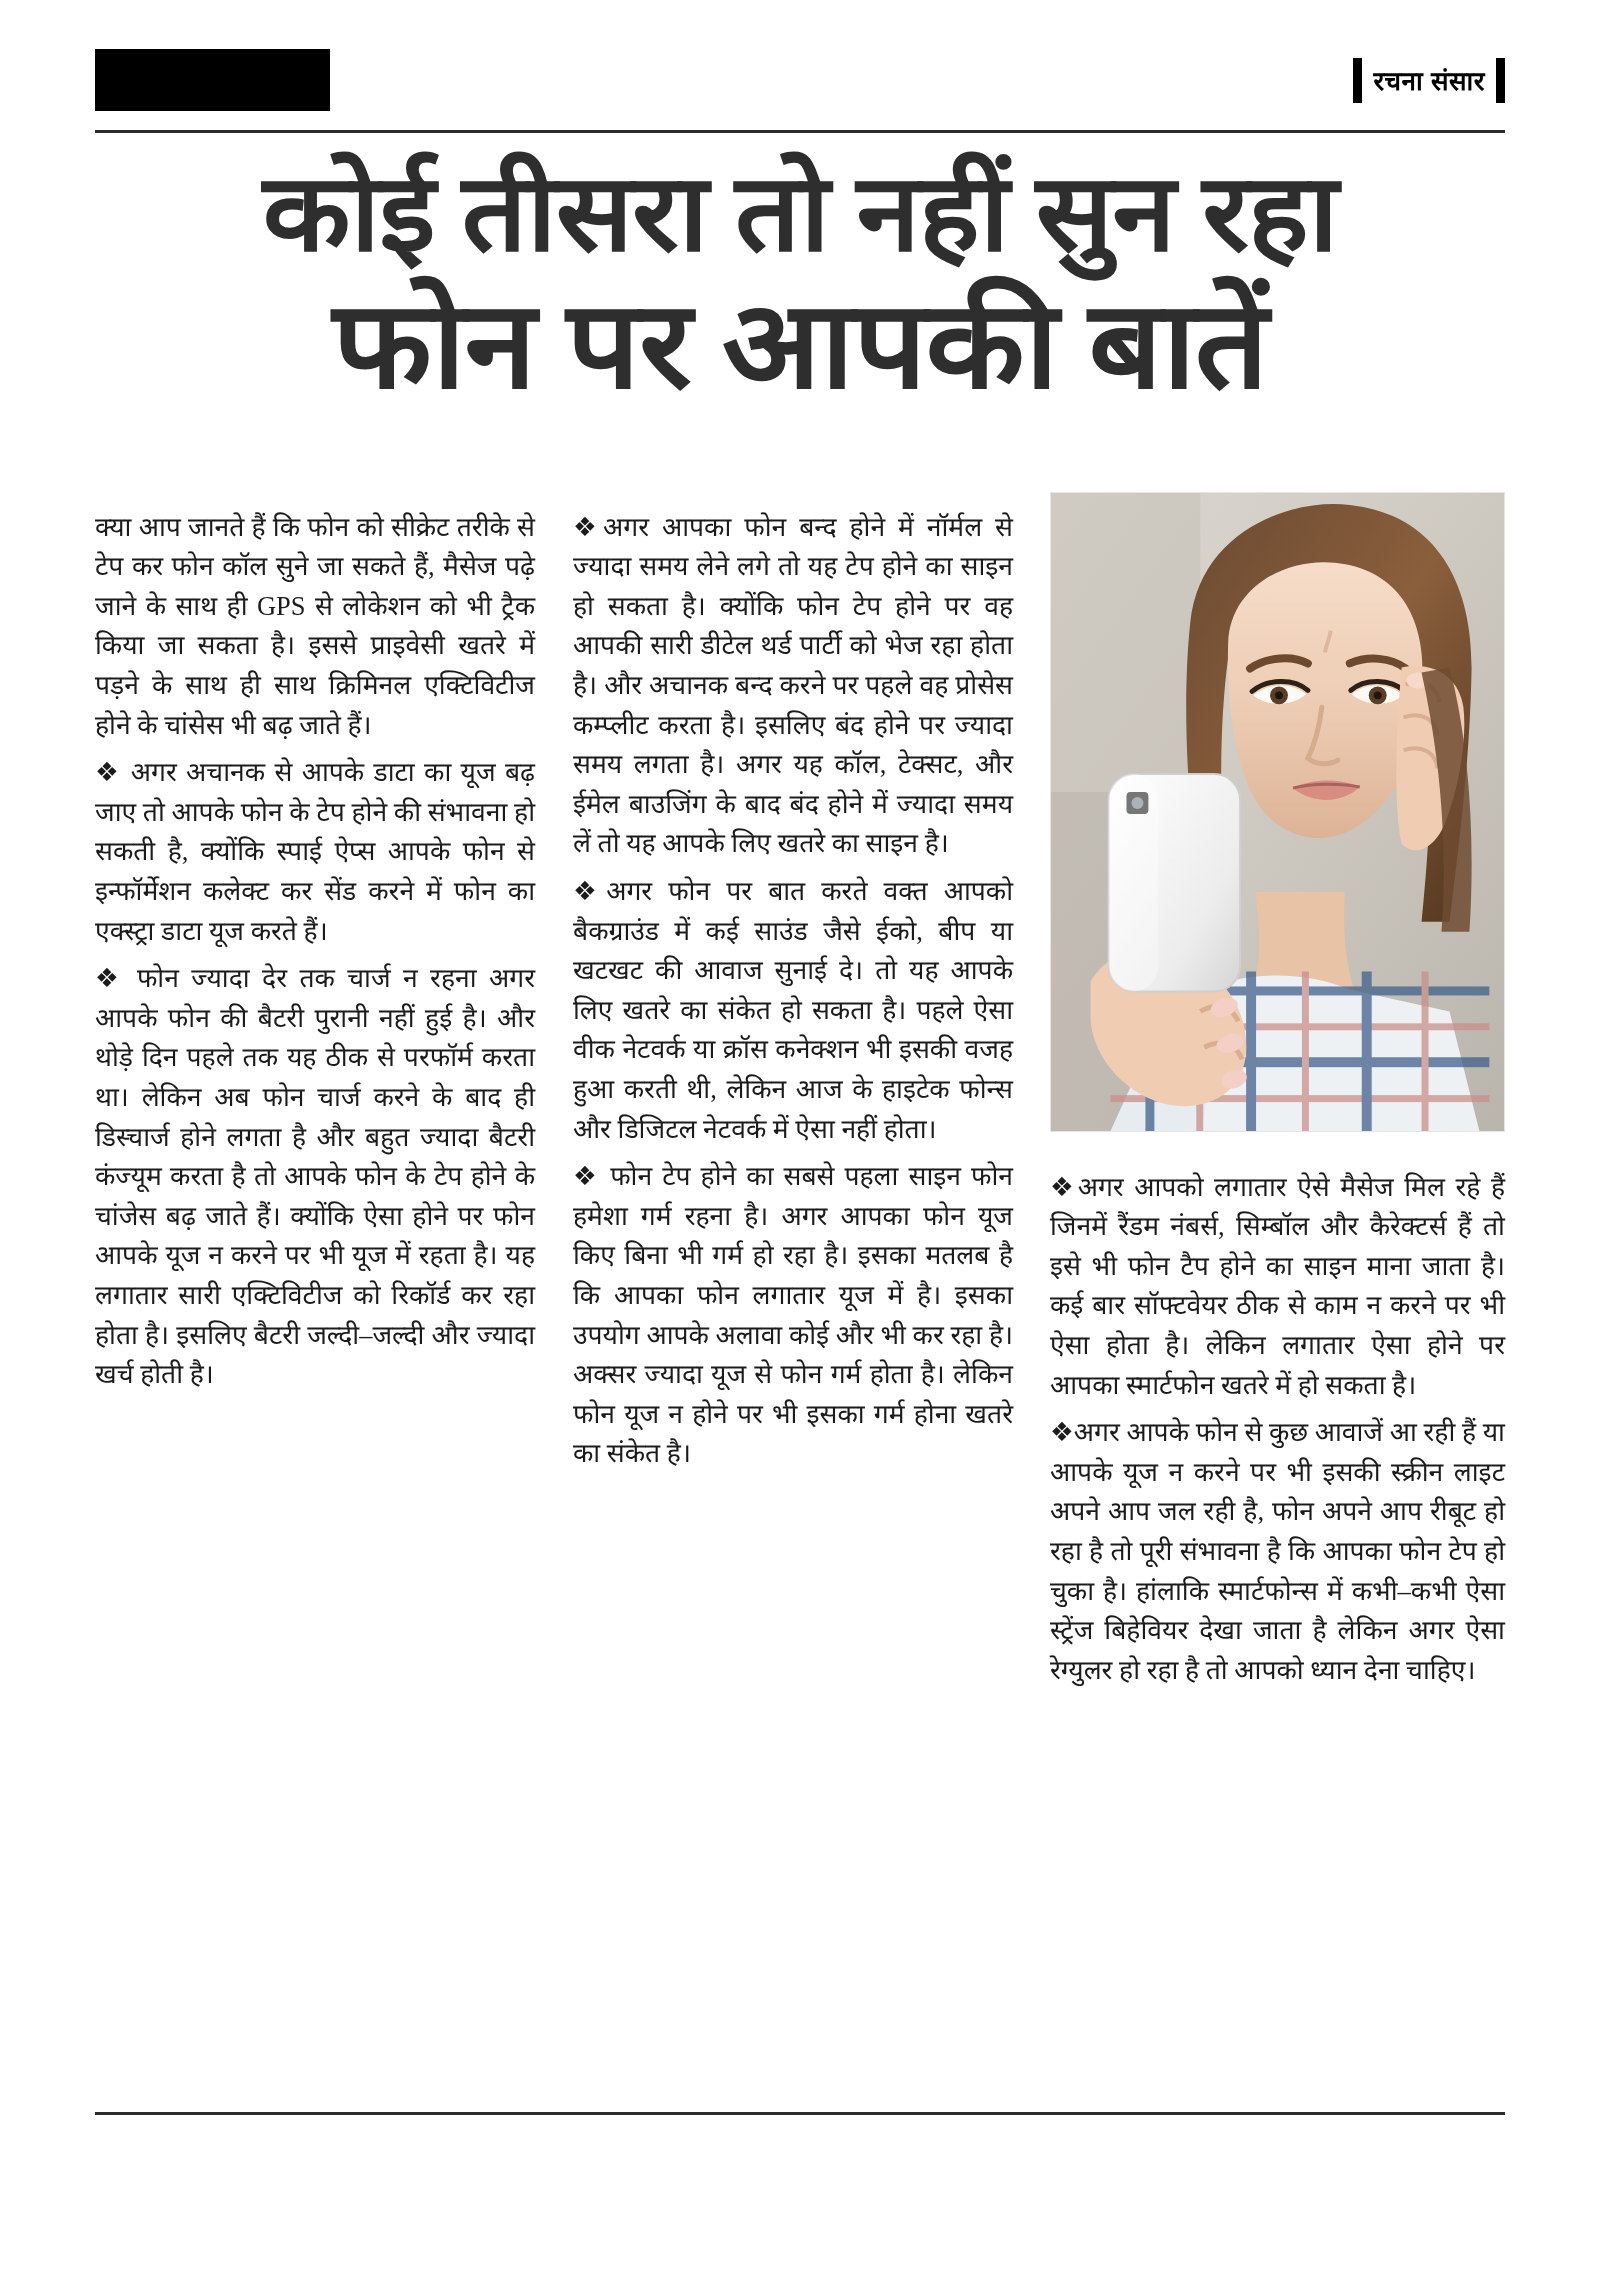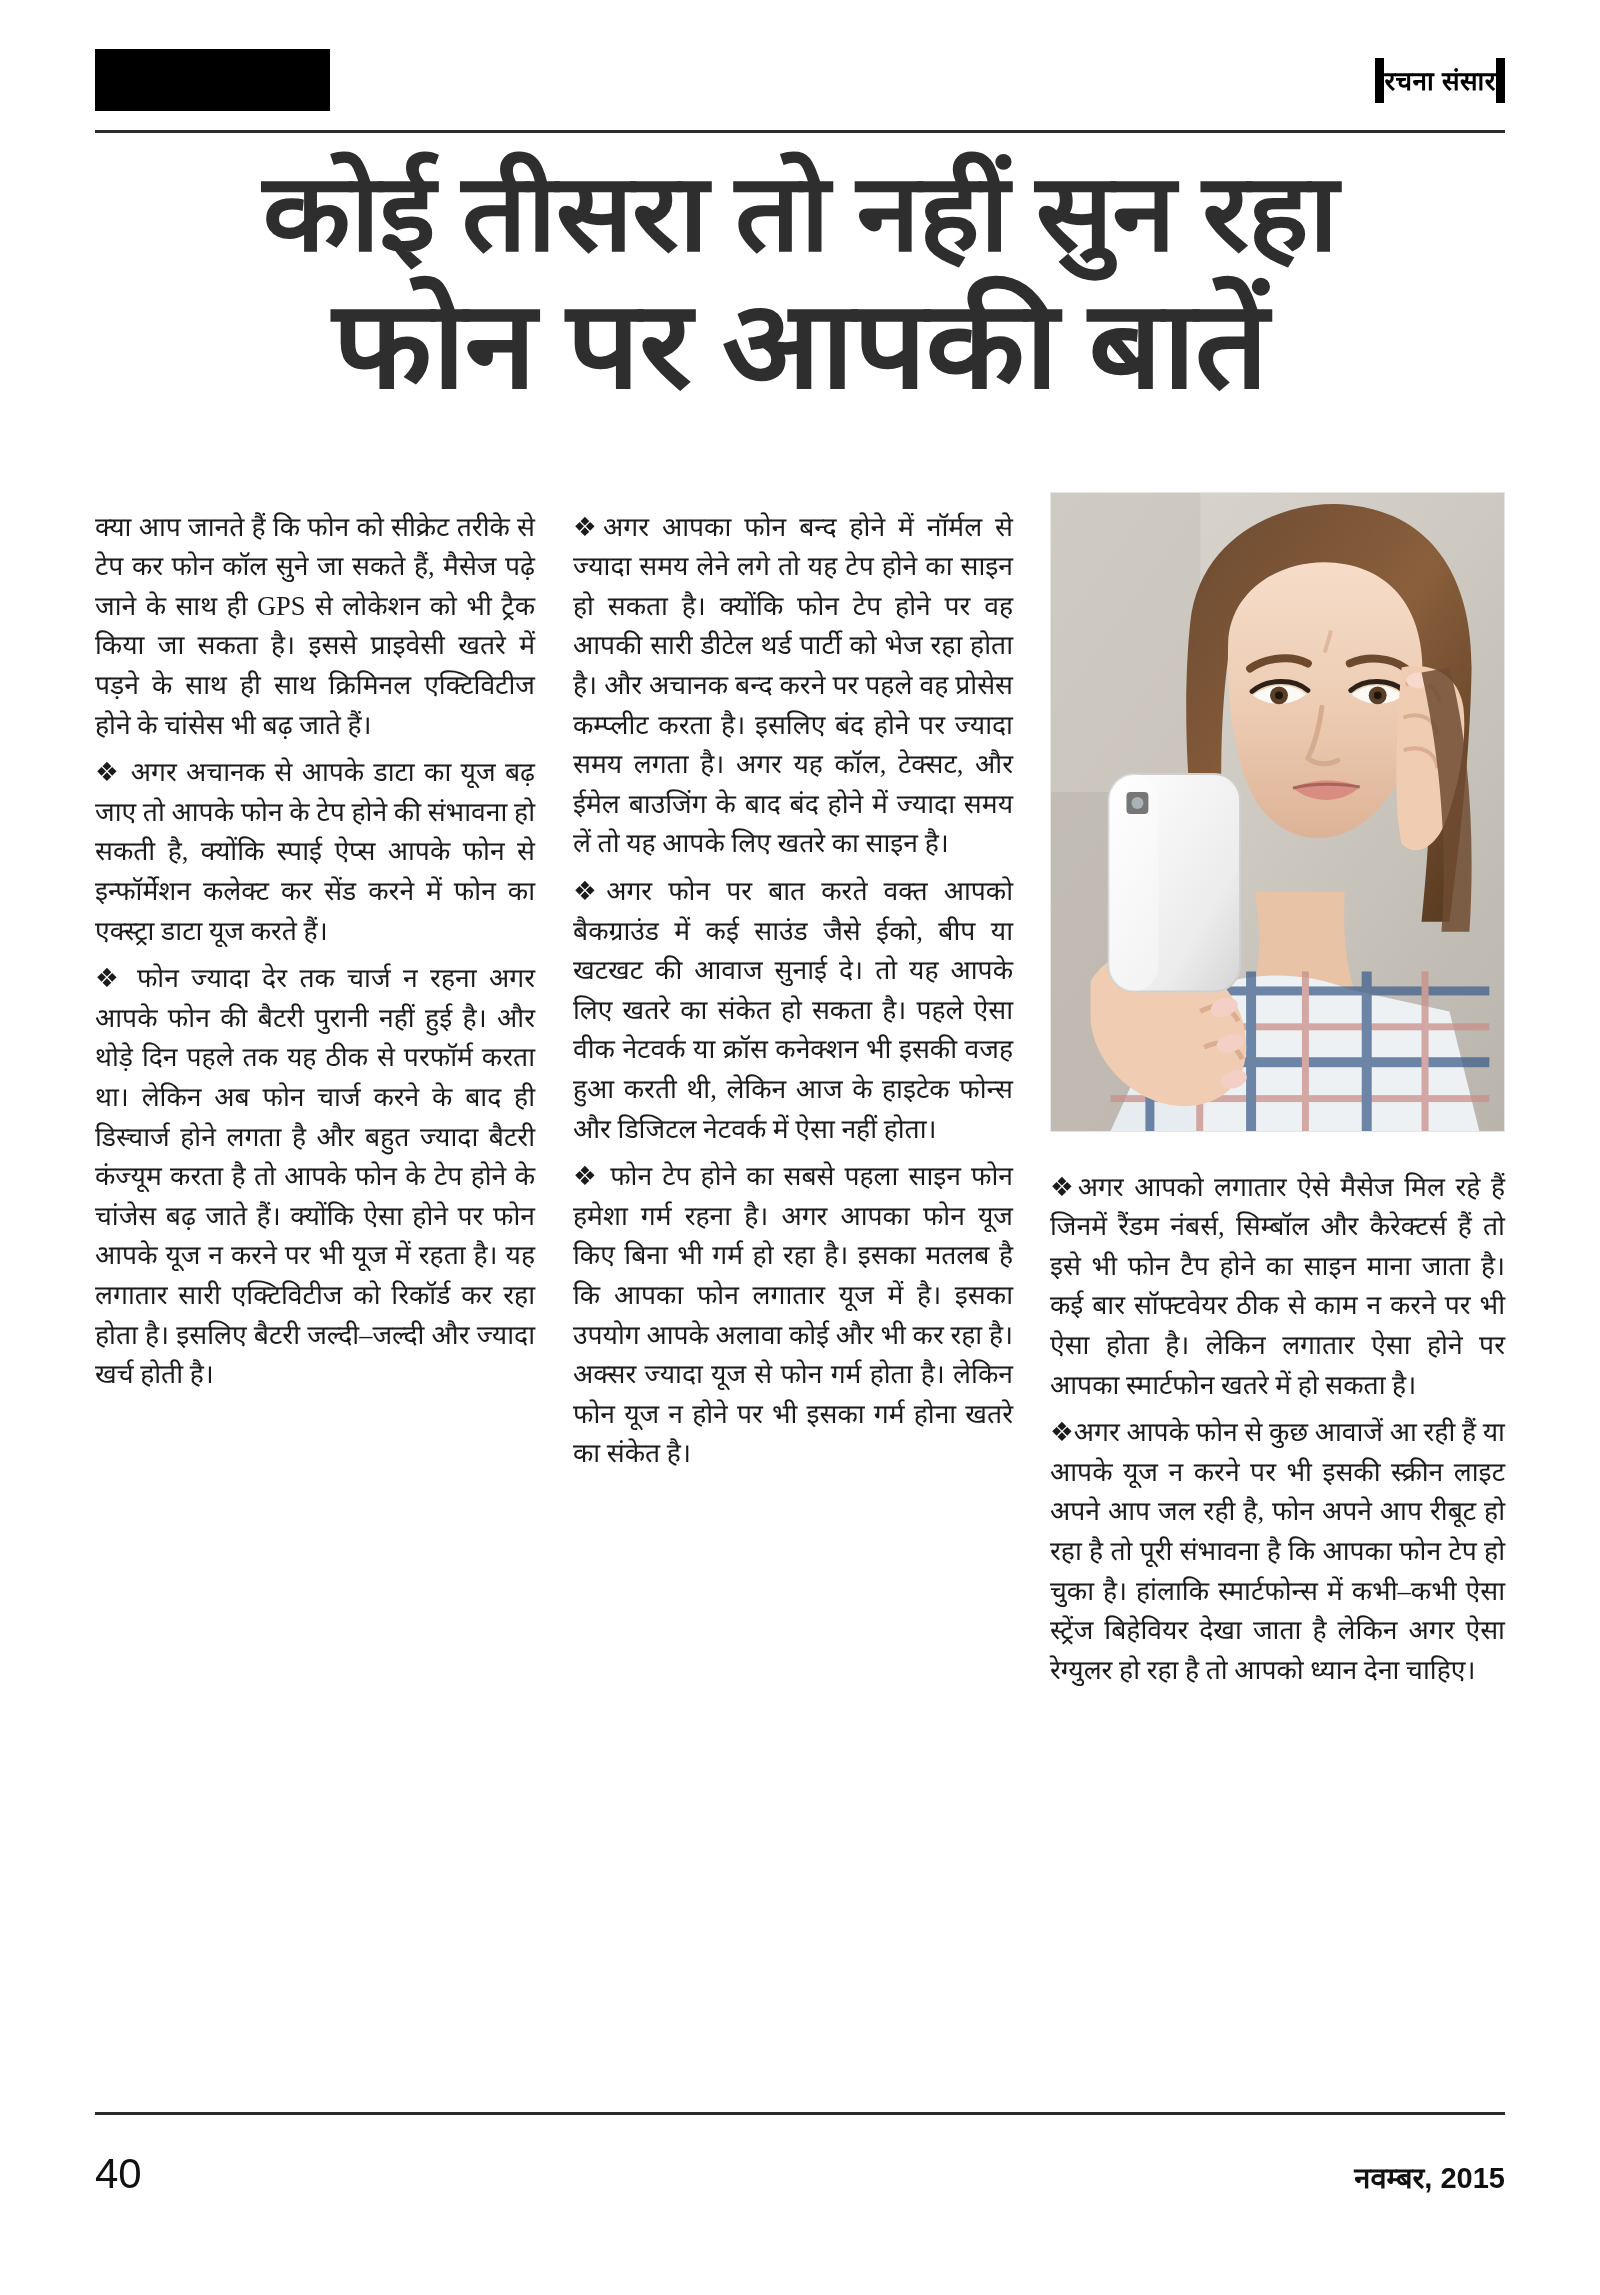--- a/index.html
+++ b/index.html
@@ -12,21 +12,21 @@
     overflow: hidden;
   }
   .page { width: 1600px; height: 2295px; padding: 0 95px; position: relative; }
 
   
   .masthead {
     display: flex; align-items: center; justify-content: space-between;
     height: 112px; padding-top: 48px;
   }
   .logo-block { width: 235px; height: 62px; background: #000000; }
-  .section-tag { display: flex; align-items: center; }
+  .section-tag { display: flex; align-items: center; gap: 11px; }
   .tag-bar { width: 9px; height: 45px; background: #000000; display: block; }
   .tag-text {
     font-family: "Liberation Sans", "DejaVu Sans", sans-serif;
     font-size: 26px; font-weight: 700; letter-spacing: 0.5px; color: #000;
     white-space: nowrap;
   }
   .rule-top { height: 3px; background: #2b2b2b; margin-top: 18px; }
 
   
   .headline { padding-top: 15px; }
@@ -216,18 +216,14 @@
     <div class="col col-3">
       <div class="c3-text">
         <p>❖अगर आपको लगातार ऐसे मैसेज मिल रहे हैं जिनमें रैंडम नंबर्स, सिम्बॉल और कैरेक्टर्स हैं तो इसे भी फोन टैप होने का साइन माना जाता है। कई बार सॉफ्टवेयर ठीक से काम न करने पर भी ऐसा होता है। लेकिन लगातार ऐसा होने पर आपका स्मार्टफोन खतरे में हो सकता है।</p>
         <p>❖अगर आपके फोन से कुछ आवाजें आ रही हैं या आपके यूज न करने पर भी इसकी स्क्रीन लाइट अपने आप जल रही है, फोन अपने आप रीबूट हो रहा है तो पूरी संभावना है कि आपका फोन टेप हो चुका है। हांलाकि स्मार्टफोन्स में कभी–कभी ऐसा स्ट्रेंज बिहेवियर देखा जाता है लेकिन अगर ऐसा रेग्युलर हो रहा है तो आपको ध्यान देना चाहिए।</p>
       </div>
     </div>
 
   </div>
 
   <div class="rule-bottom"></div>
-  <div class="footer">
-    <div class="page-num">40</div>
-    <div class="issue-date">नवम्बर, 2015</div>
-  </div>
 
 </div>
 
 </body></html>

